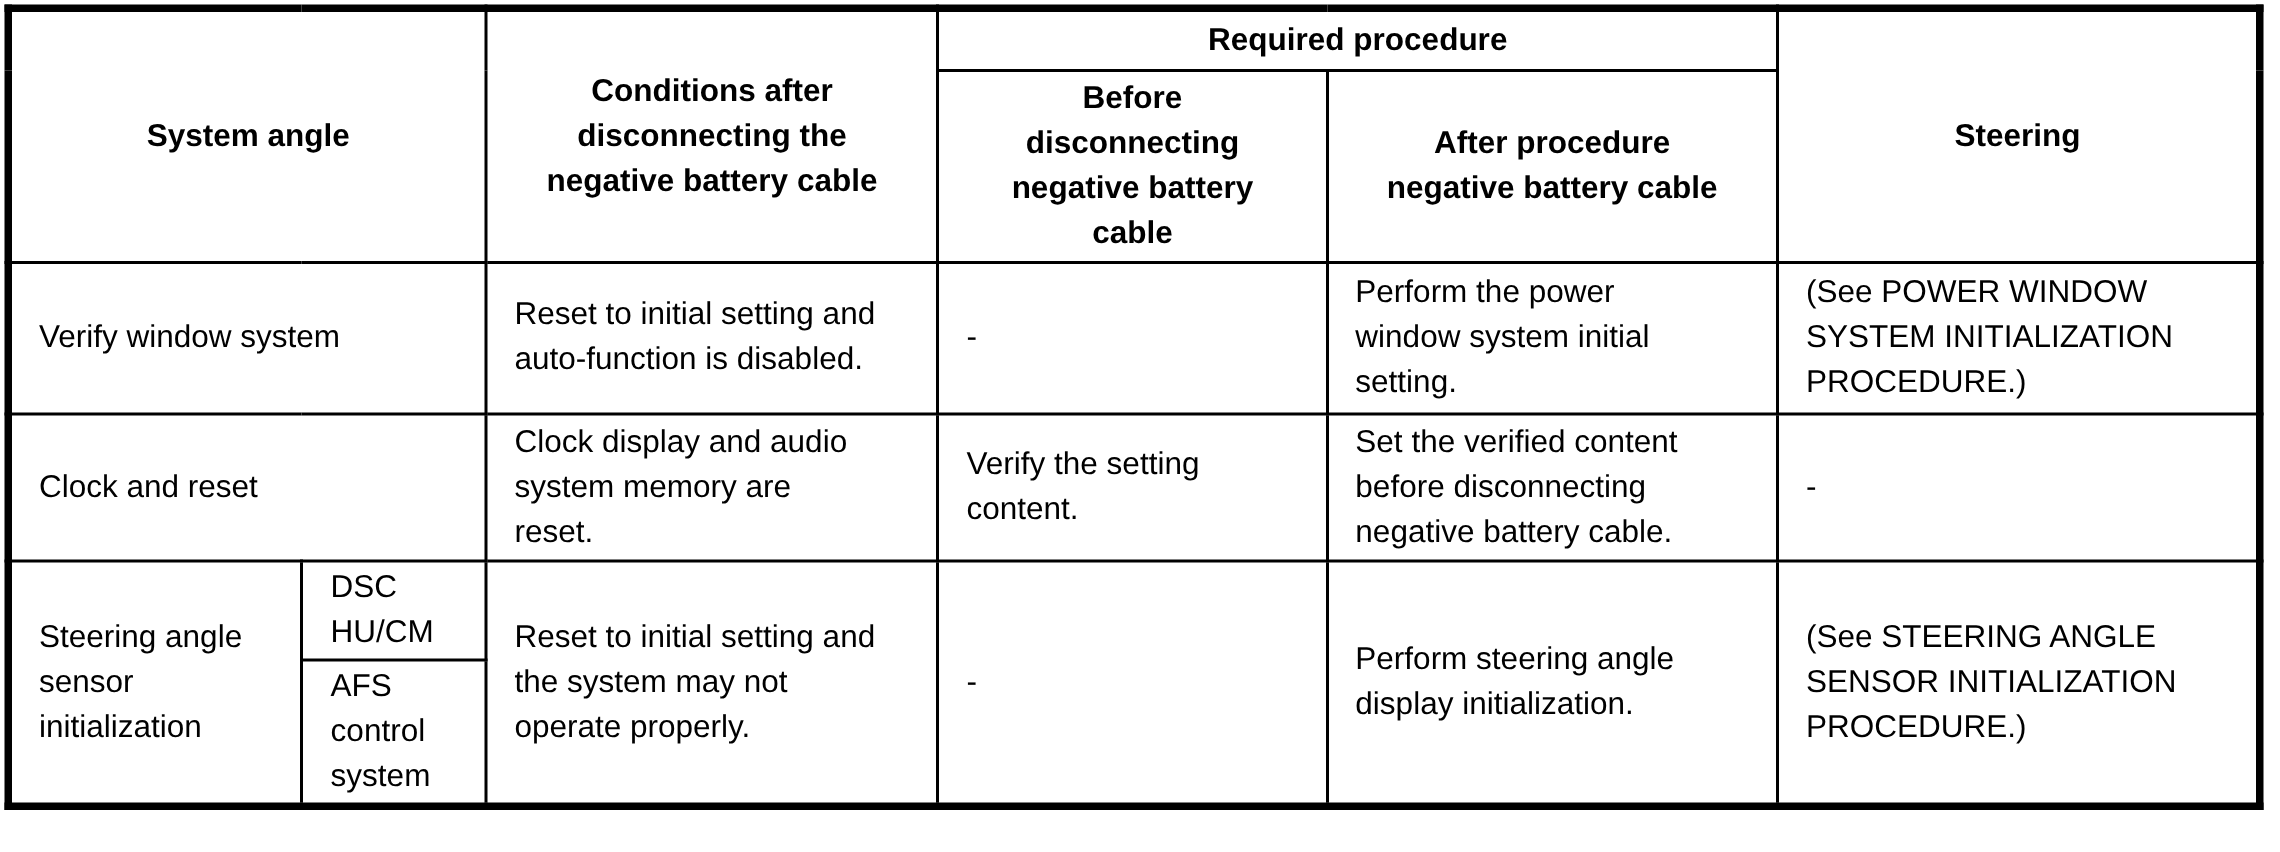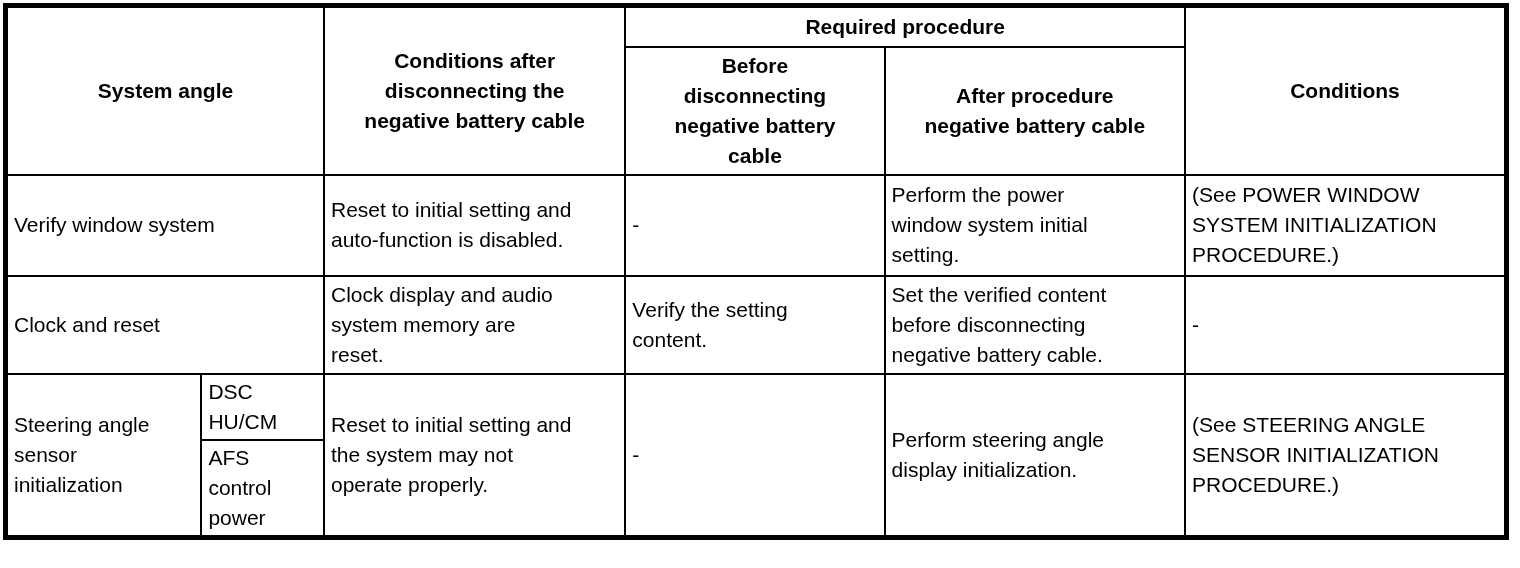--- a/index.html
+++ b/index.html
@@ -26,21 +26,21 @@
     width: 1506px;
     background: #ffffff;
   }
   table.spec, table.spec td {
     border: 2px solid #000000;
   }
   table.spec {
     border-width: 5px;
   }
   td {
-    padding: 2px 6px;
+    padding: 2px 18px;
     font-size: 21px;
     line-height: 30px;
     color: #000000;
     vertical-align: middle;
     text-align: left;
     white-space: pre-line;
     overflow: hidden;
   }
   tr.hdr td {
     font-weight: bold;
@@ -68,21 +68,21 @@
       <col style="width:320px">
     </colgroup>
 
     <tbody>
         <tr class="hdr hdr-top">
       <td colspan="2" rowspan="2">System angle</td>
       <td rowspan="2">Conditions after
 disconnecting the
 negative battery cable</td>
       <td colspan="2">Required procedure</td>
-      <td rowspan="2">Conditions</td>
+      <td rowspan="2">Steering</td>
     </tr>
 
     <tr class="hdr hdr-sub">
       <td>Before
 disconnecting
 negative battery
 cable</td>
       <td>After procedure
 negative battery cable</td>
     </tr>
@@ -126,17 +126,17 @@
       <td rowspan="2">Perform steering angle
 display initialization.</td>
       <td rowspan="2">(See STEERING ANGLE
 SENSOR INITIALIZATION
 PROCEDURE.)</td>
     </tr>
 
     <tr class="row-3b">
       <td>AFS
 control
-power</td>
+system</td>
     </tr>
   </tbody>
     </table>
 </div>
 
 </body></html>

